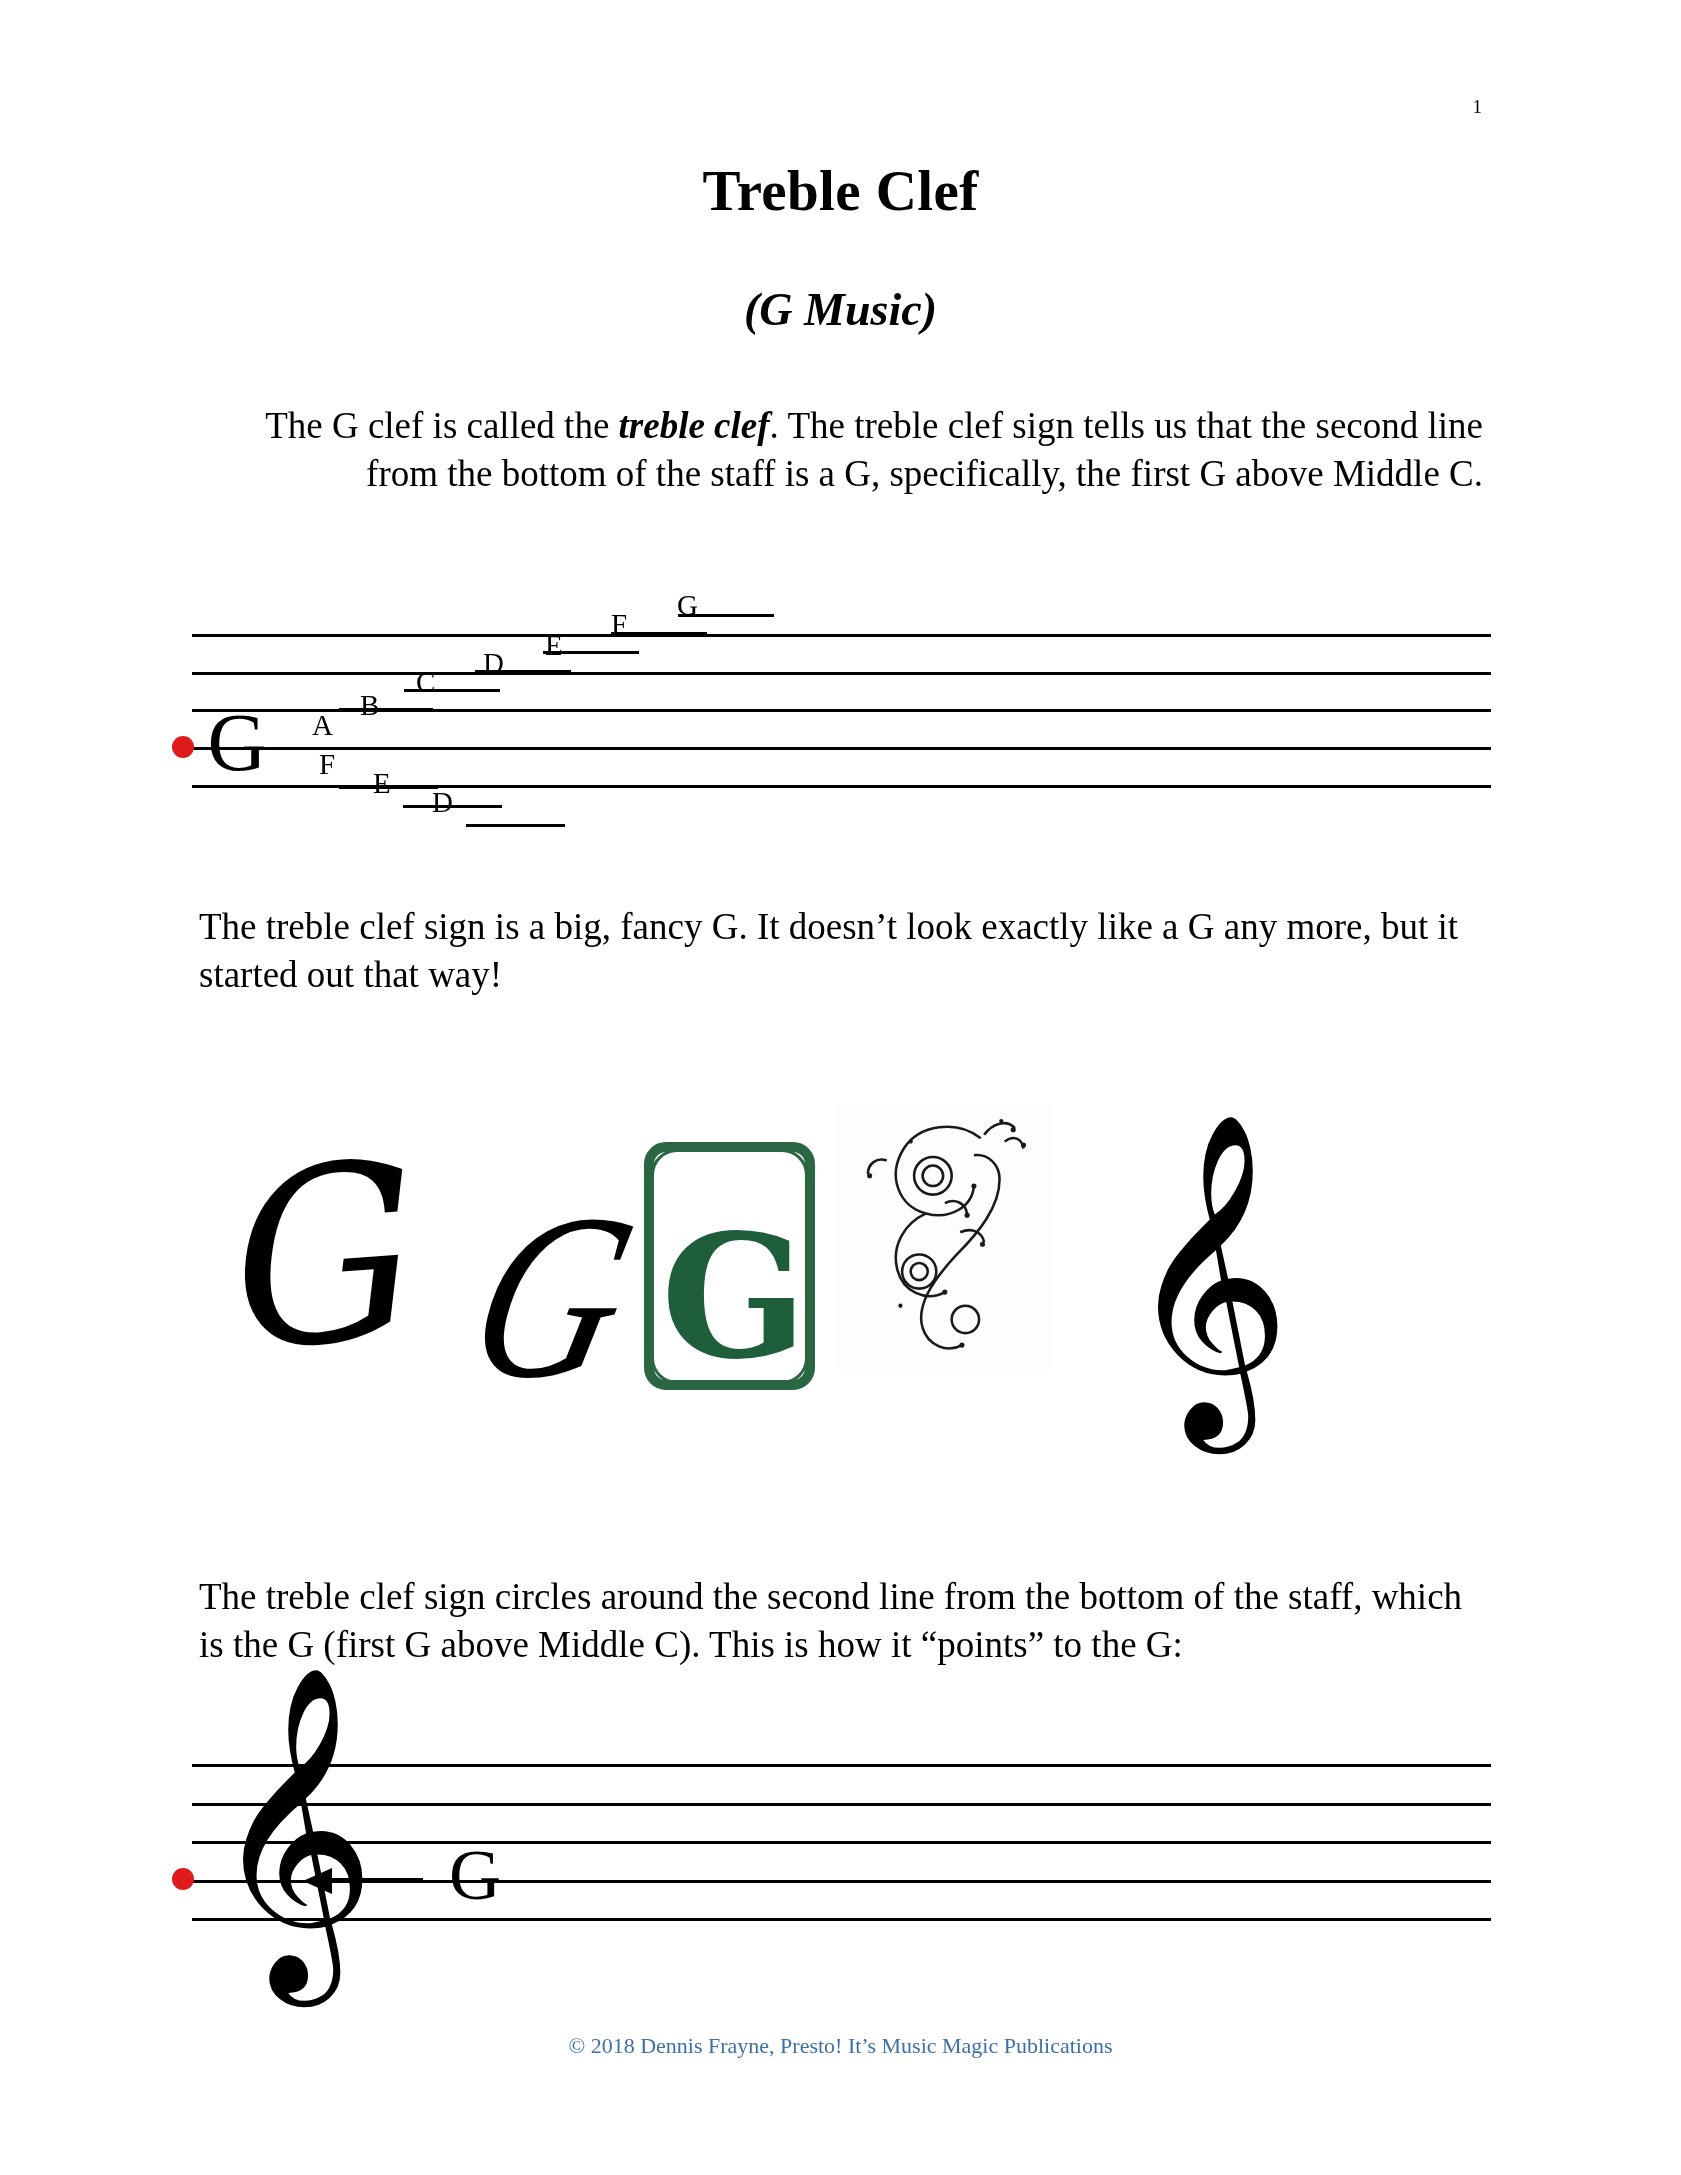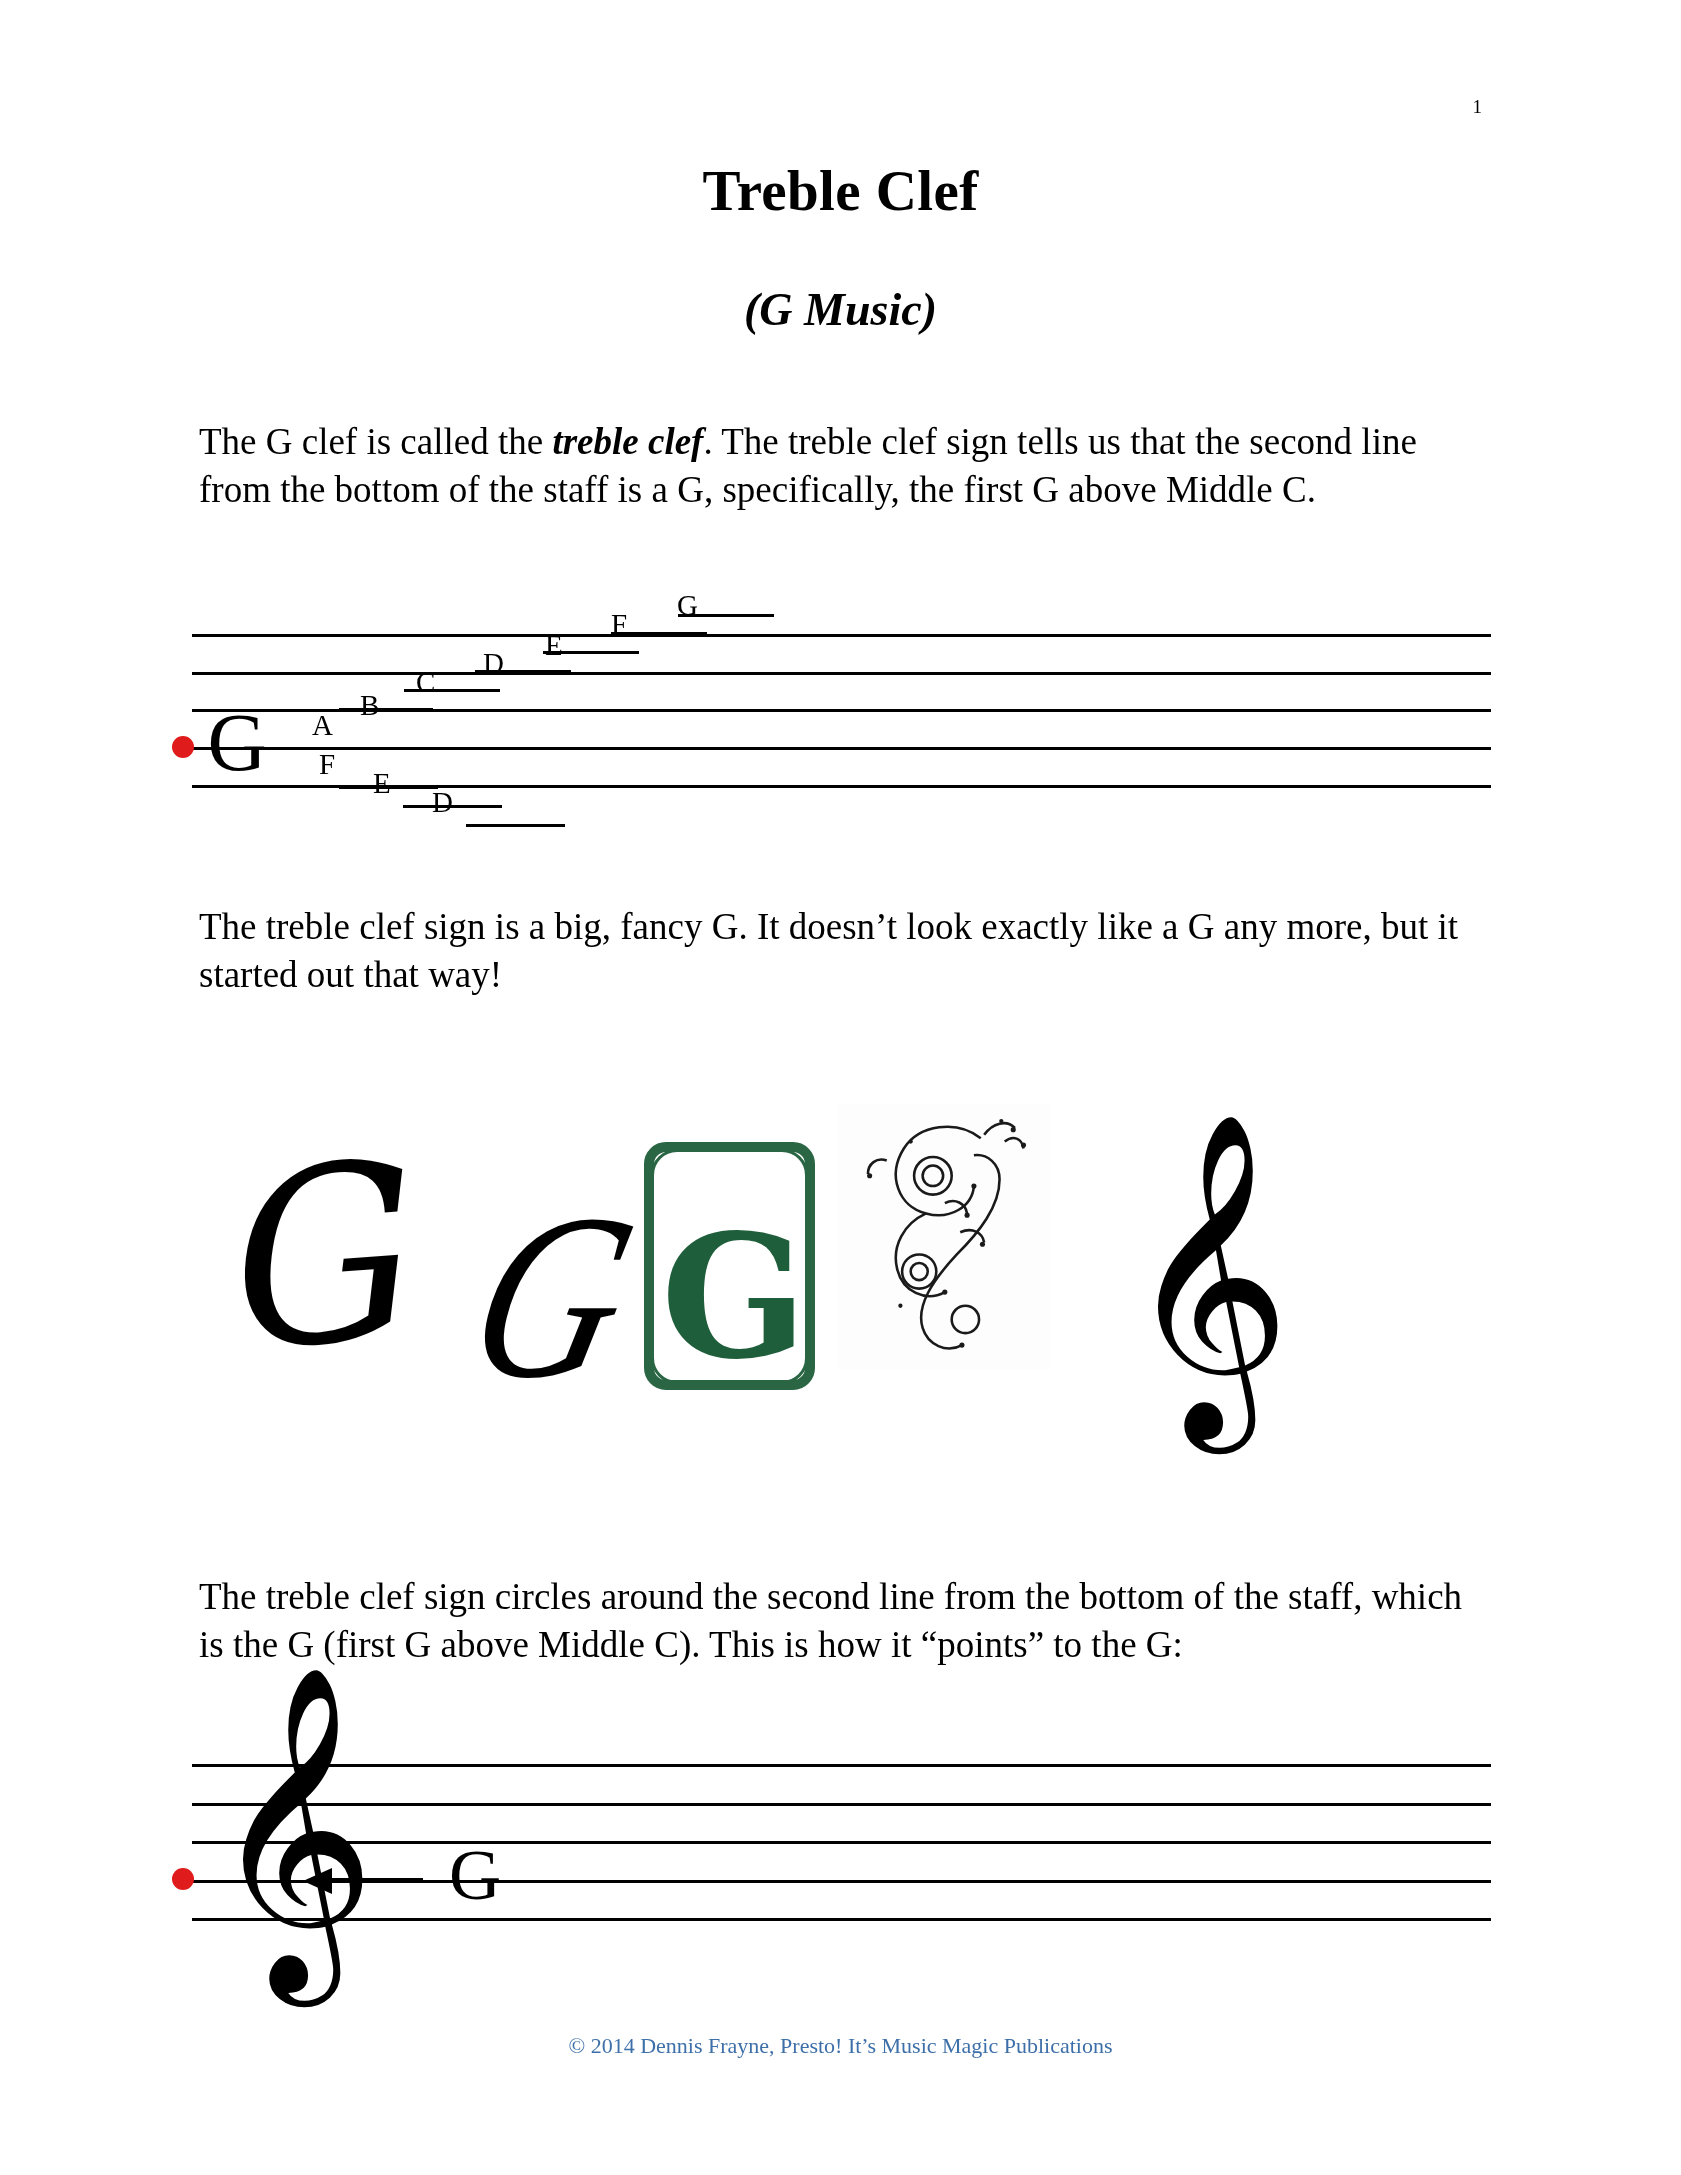--- a/index.html
+++ b/index.html
@@ -51,21 +51,21 @@
     font-style: italic;
   }
 
   .para {
     position: absolute;
     left: 199px;
     width: 1284px;
     font-size: 37px;
     line-height: 1.31;
   }
-  .para-1 { top: 418px; }
+  .para-1 { top: 402px; text-align: right; }
   .para-2 { top: 903px; }
   .para-3 { top: 1573px; }
 
   .para b {
     font-weight: bold;
     font-style: italic;
   }
 
   
   .staff1 {
@@ -387,16 +387,16 @@
     <div class="clef2">𝄞</div>
 
     <div class="arrow">
       <div class="shaft"></div>
       <div class="head"></div>
     </div>
 
     <div class="g-label2">G</div>
   </div>
 
-  <div class="footer">© 2014 Dennis Frayne, Presto! It’s Music Magic Publications</div>
+  <div class="footer">© 2018 Dennis Frayne, Presto! It’s Music Magic Publications</div>
 
 </div>
 
 
 </body></html>

